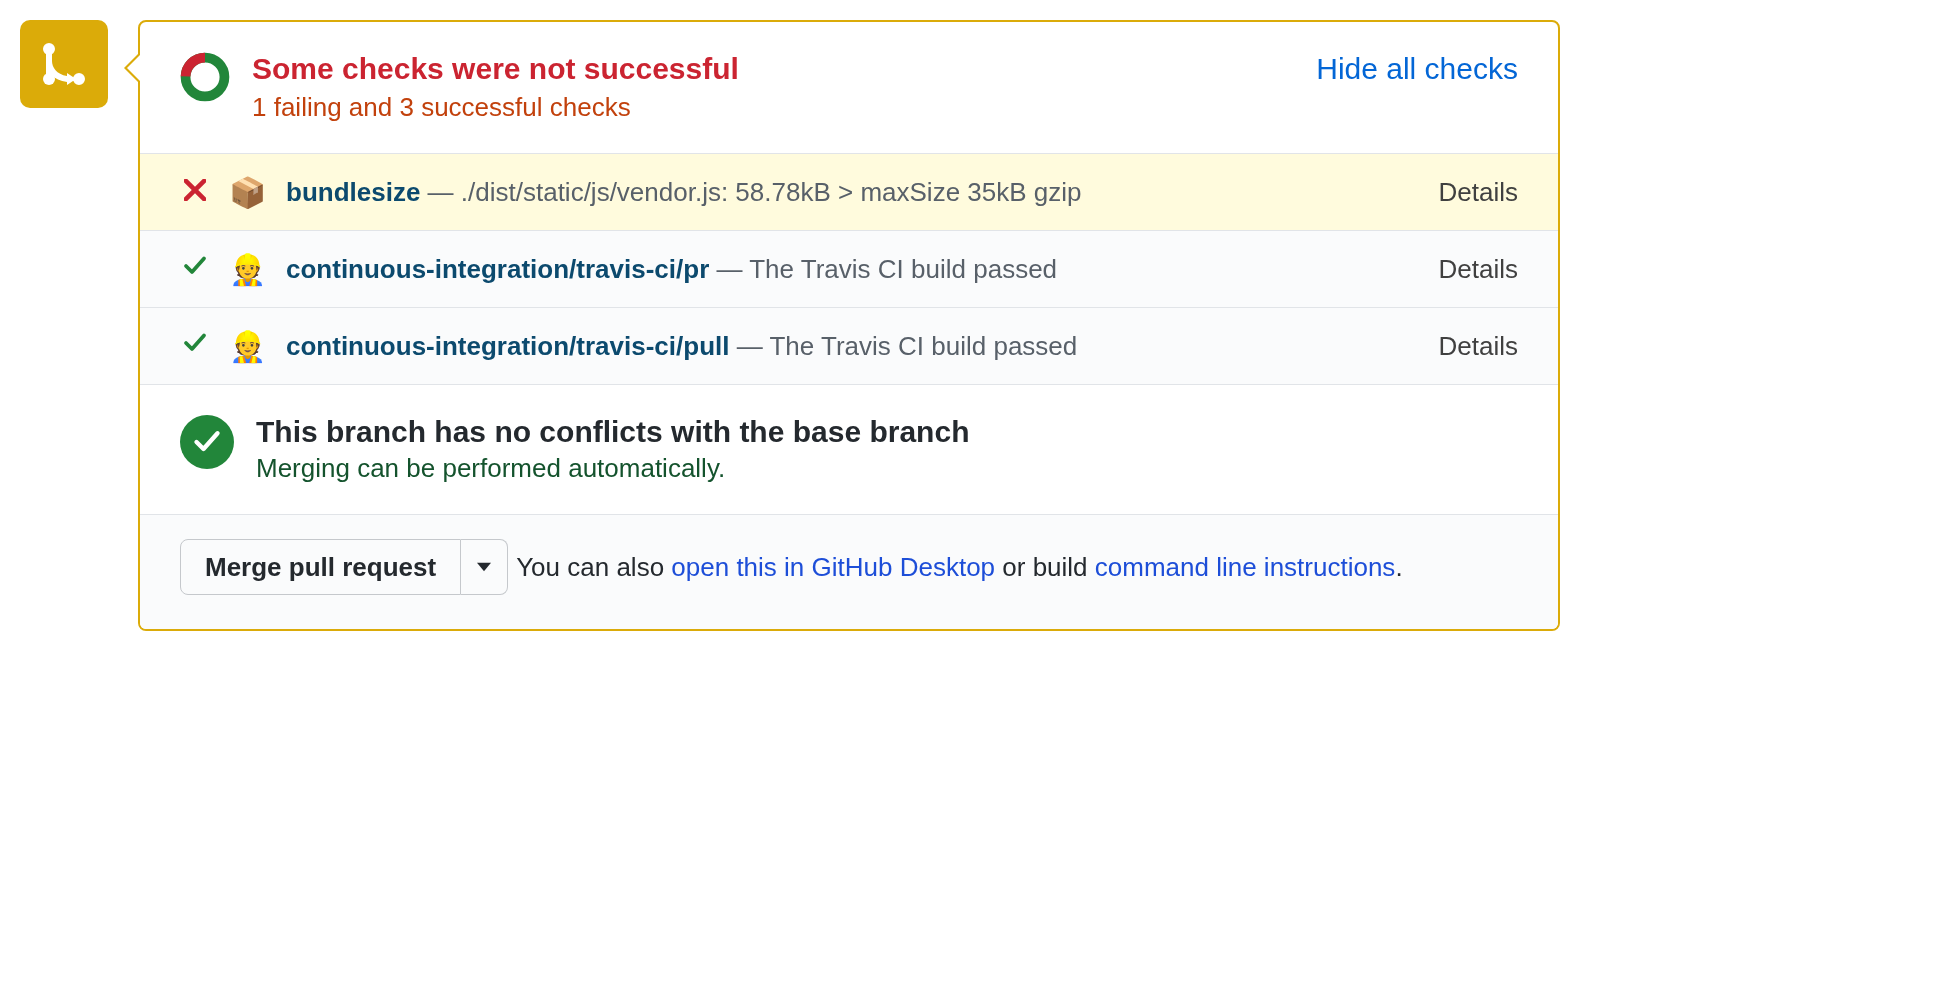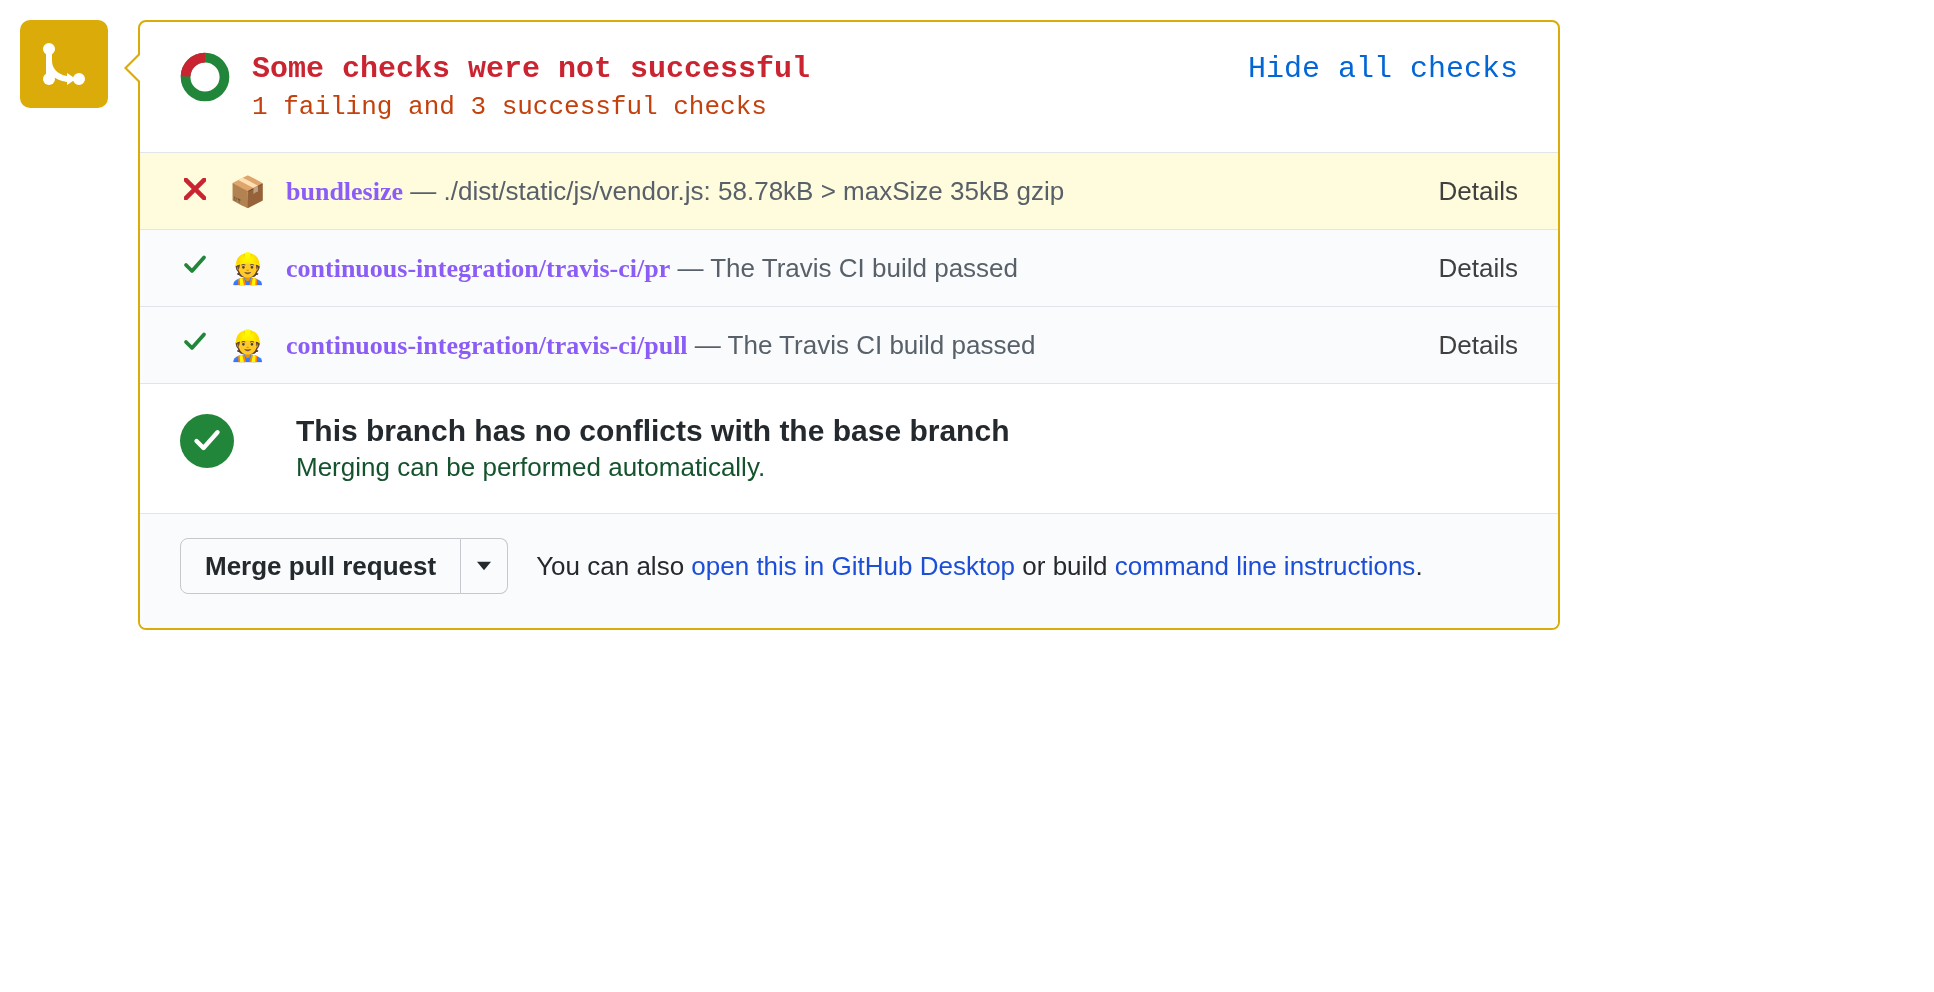--- a/index.html
+++ b/index.html
@@ -58,21 +58,21 @@
     border-right: 15px solid #fff;
   }
   .section {
     padding: 30px 40px;
     border-bottom: 1px solid #e1e4e8;
     display: flex;
     align-items: flex-start;
     gap: 22px;
   }
   .section:last-child { border-bottom: none; }
-  .status-header { align-items: flex-start; font-family: Liberation Mono, monospace; }
+  .status-header { align-items: flex-start; }
   .status-header .donut { flex-shrink:0; }
   .status-header .body { flex: 1; }
   .status-title {
     font-size: 30px;
     font-weight: 600;
     color: #cb2431;
     margin-bottom: 6px;
   }
   .status-sub {
     font-size: 26px;
@@ -95,32 +95,32 @@
   }
   .check-row.fail { background: #fffbdd; }
   .check-status-icon { width: 30px; text-align:center; flex-shrink:0; }
   .check-avatar {
     width: 36px; height: 36px;
     display:flex; align-items:center; justify-content:center;
     font-size: 30px;
     flex-shrink:0;
   }
   .check-body { flex:1; color:#586069; overflow:hidden; text-overflow:ellipsis; white-space:nowrap;}
-  .check-name { color:#8b5cf6; font-weight:600;font-family:Liberation Serif, serif; }
+  .check-name { color:#0c4a6e; font-weight:600; }
   .details-link { color:#404040; cursor:pointer; flex-shrink:0; }
-  .merge-section .body { flex:1;margin-left:40px; }
+  .merge-section .body { flex:1; }
   .merge-title { font-size: 30px; font-weight:600; color:#24292e; margin-bottom:4px; }
   .merge-sub { font-size: 26px; color:#14532d; }
   .big-check-circle {
     width: 54px; height:54px; border-radius:50%; background:#22863a;
     display:flex; align-items:center; justify-content:center; flex-shrink:0;
   }
   .footer {
     padding: 24px 40px 34px;
-    display:flex; align-items:center; gap: 28px;
+    display:flex; align-items:center; gap: 8px;
     background:#fafbfc;
     border-bottom-left-radius:6px;
     border-bottom-right-radius:6px;
     font-size: 26px;
     color:#24292e;
     flex-wrap: wrap;
   }
   .btn-group { display:flex; }
   .btn {
     background:#fafbfc;

